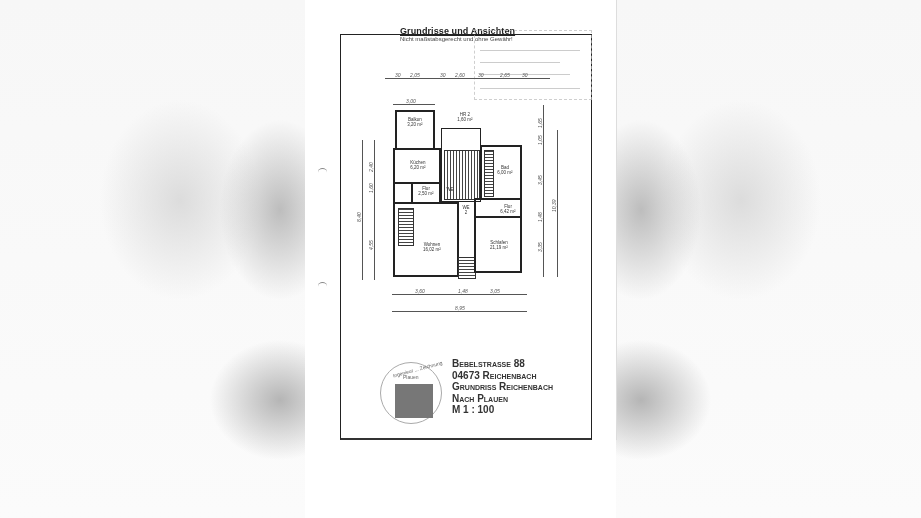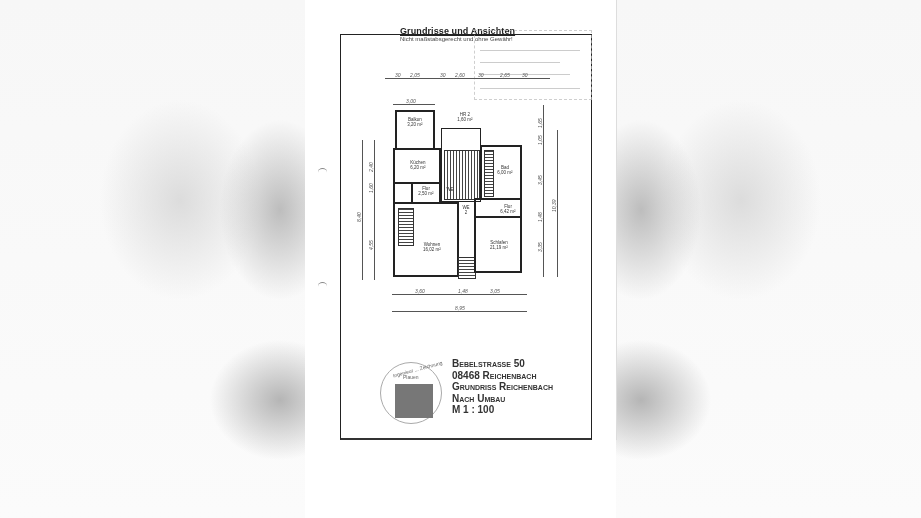--- a/index.html
+++ b/index.html
@@ -122,18 +122,18 @@
 <div class="dimv" style="left:537px;top:252px">3,35</div>
 <div class="vline" style="left:557px;top:130px;height:147px"></div>
 <div class="dimv" style="left:551px;top:212px">10,39</div>
 
 <div class="seal"></div>
 <div class="seal-text">Ingenieur ... Zeichnung</div>
 <div class="seal-city">Plauen</div>
 <div class="seal-redact"></div>
 
 <div class="info">
-  <div>Bebelstrasse 50</div>
-  <div>08468 Reichenbach</div>
+  <div>Bebelstrasse 88</div>
+  <div>04673 Reichenbach</div>
   <div>Grundriss Reichenbach</div>
-  <div>Nach Umbau</div>
+  <div>Nach Plauen</div>
   <div>M 1 : 100</div>
 </div>
 
 </body></html>

